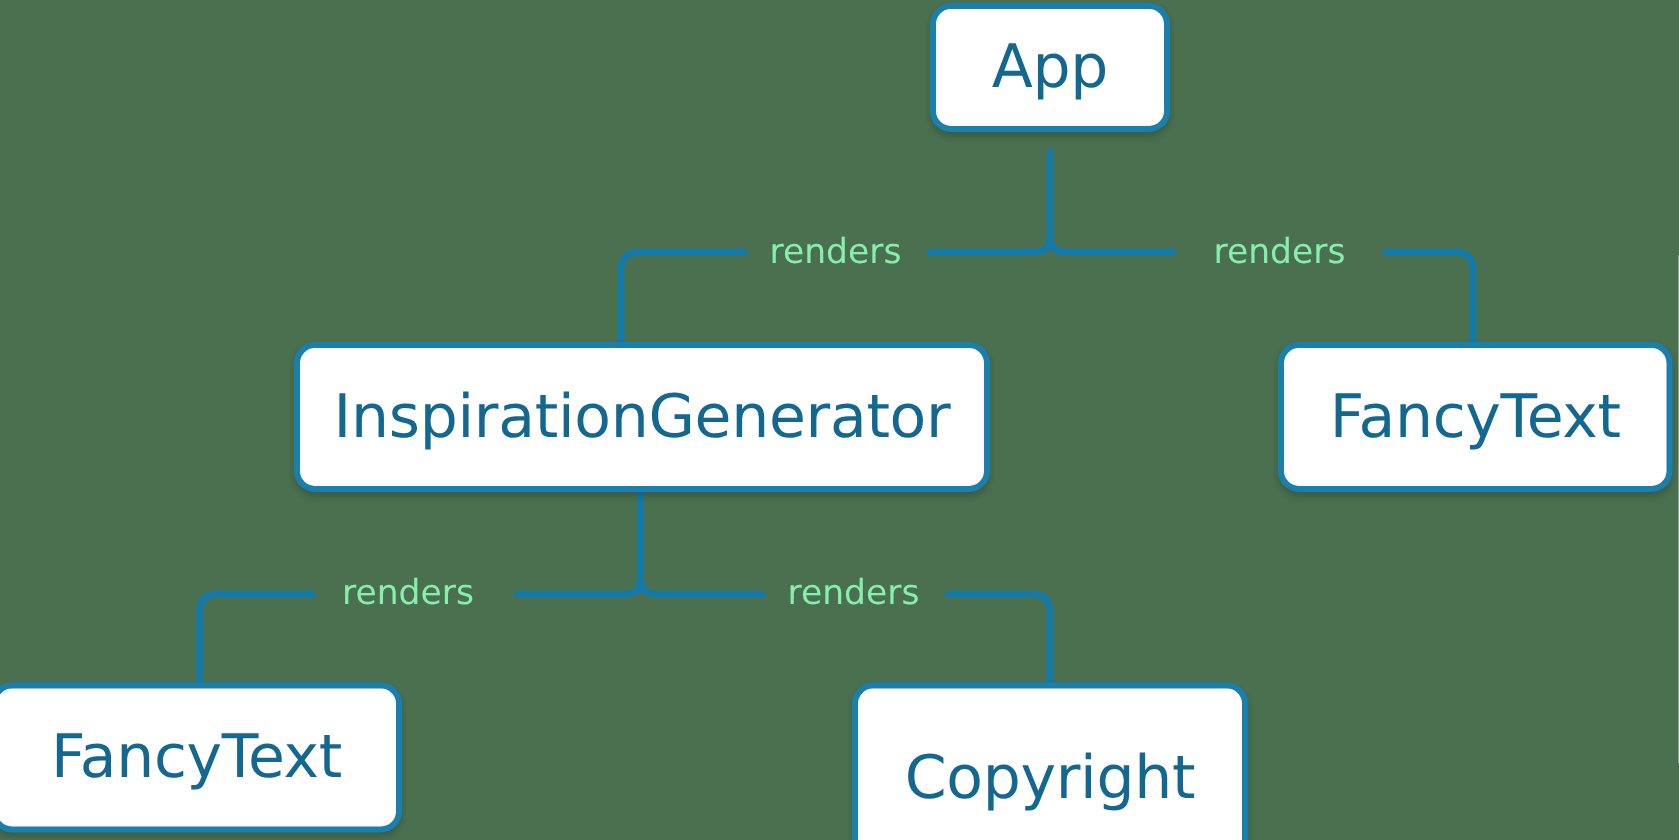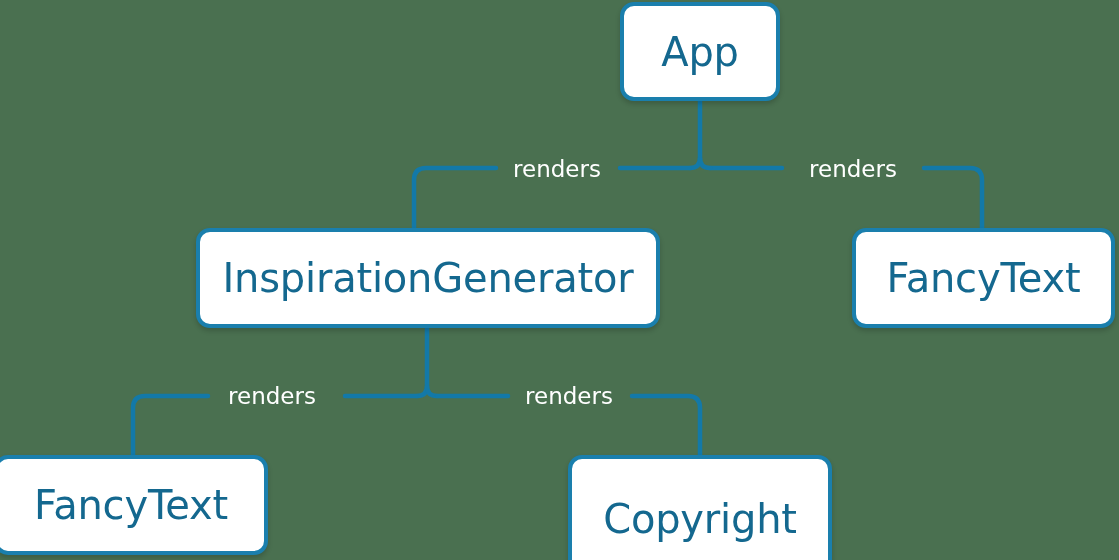--- a/index.html
+++ b/index.html
@@ -41,21 +41,21 @@
     color: #14688f;
     font-family: "DejaVu Sans", sans-serif;
     font-size: 40px;
     font-weight: 400;
     letter-spacing: -0.2px;
     white-space: nowrap;
     line-height: 1;
   }
   .edge-label {
     position: absolute;
-    color: #ffffff;
+    color: #86efac;
     font-family: "DejaVu Sans", sans-serif;
     font-size: 23px;
     font-weight: 400;
     white-space: nowrap;
     line-height: 1;
     transform: translate(-50%, -50%);
   }
 </style>
 </head>
 <body>
@@ -83,21 +83,21 @@
       <path d="M 437 396 L 508 396"></path>
       <path d="M 632 396 L 688 396 Q 700 396 700 408 L 700 455"></path>
     </g>
   </svg>
 
   <div class="edge-label" style="left:557px; top:169px;">renders</div>
   <div class="edge-label" style="left:853px; top:169px;">renders</div>
   <div class="edge-label" style="left:272px; top:396px;">renders</div>
   <div class="edge-label" style="left:569px; top:396px;">renders</div>
 
-  <div class="node-box" style="left:620px; top:2px; width:160px; height:99px;justify-content:center;">
+  <div class="node-box" style="left:620px; top:2px; width:160px; height:86px;justify-content:center;">
     <span class="node-label">App</span>
   </div>
 
   <div class="node-box" style="left:196px; top:228px; width:464px; height:100px;">
     <span class="node-label">InspirationGenerator</span>
   </div>
 
   <div class="node-box" style="left:852px; top:228px; width:263px; height:100px;">
     <span class="node-label">FancyText</span>
   </div>

